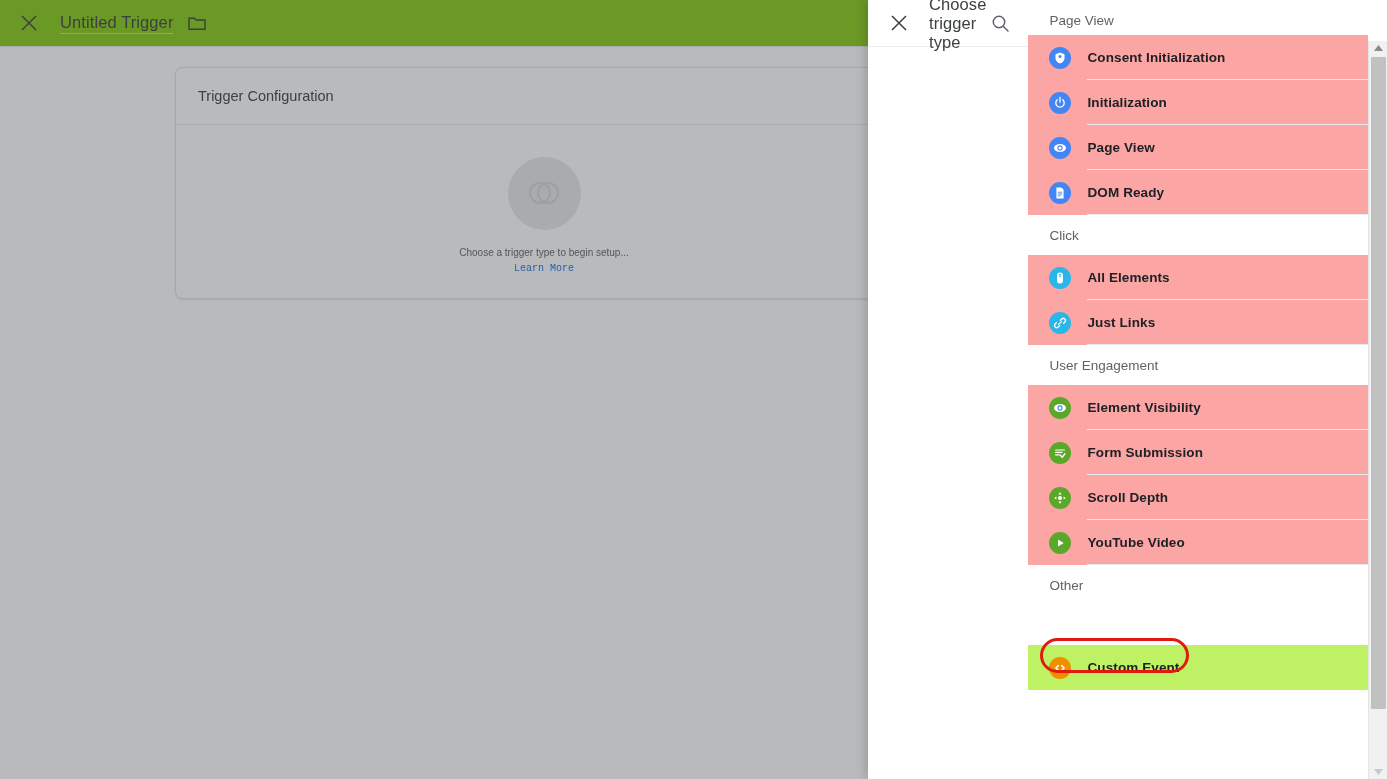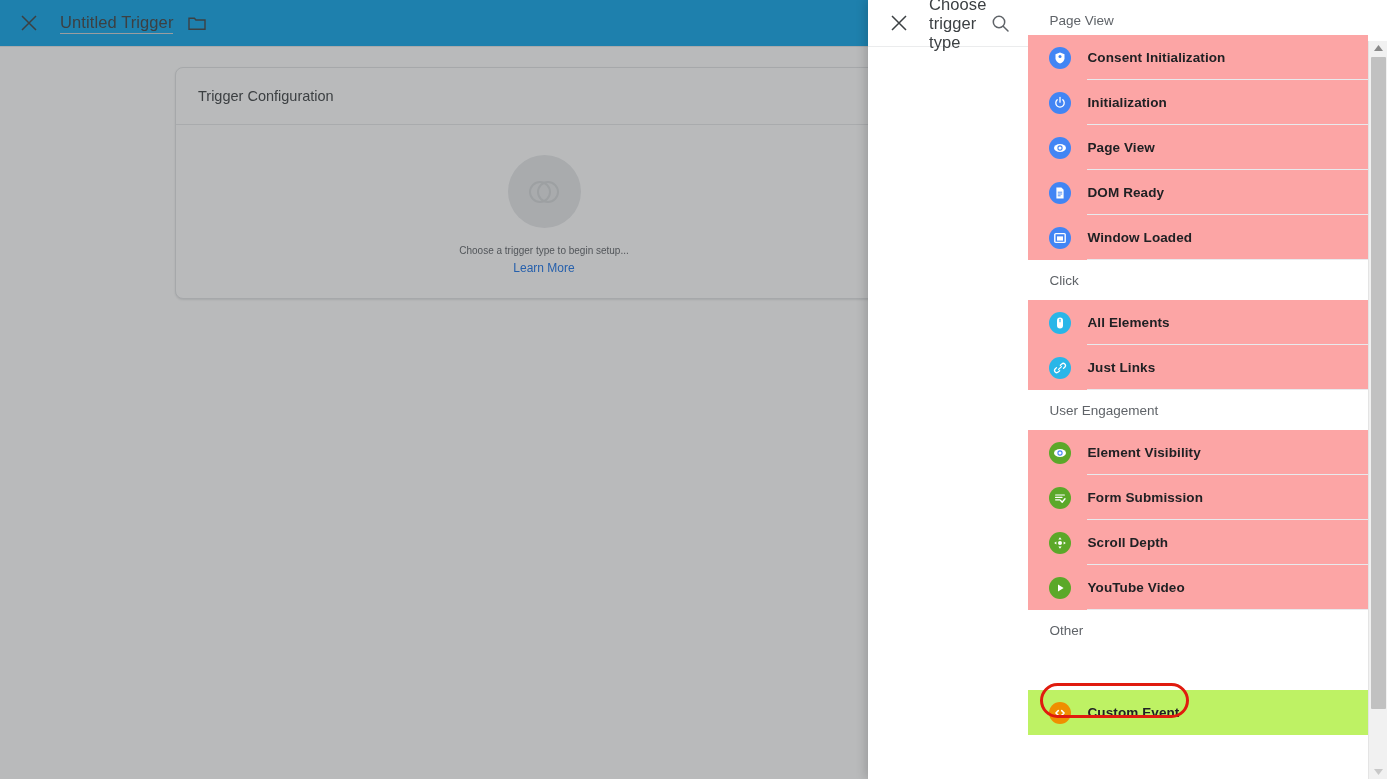--- a/index.html
+++ b/index.html
@@ -23,21 +23,21 @@
   .bg-layer {
     position: absolute;
     inset: 0;
     background: #ffffff;
   }
 
   .bg-topbar {
     position: absolute;
     left: 0; top: 0;
     width: 1387px; height: 47px;
-    background: #0ea5e9;
+    background: #84cc16;
     display: flex;
     align-items: center;
     padding-left: 16px;
     border-bottom: 1px solid #e4e6e8;
   }
 
   .close-x {
     width: 26px; height: 26px;
     display: flex; align-items: center; justify-content: center;
     color: #3c4043;
@@ -110,23 +110,24 @@
   }
   .placeholder-circle svg { display: block; }
 
   .placeholder-text {
     font-size: 10px;
     color: #5f6368;
     margin-bottom: 5px;
   }
 
   .learn-more {
-    font-size: 12px;
+    font-size: 10px;
     color: #1a73e8;
     text-decoration: none;
+    font-family: Liberation Mono, monospace;
   }
 
   
   .scrim {
     position: absolute;
     inset: 0;
     background: rgba(60, 64, 67, 0.36);
     pointer-events: none;
   }
 
@@ -352,30 +353,20 @@
         <div class="trigger-row">
           <span class="t-icon" style="background: rgb(66, 133, 244);">
             <svg width="14" height="14" viewBox="0 0 14 14">
               <path d="M3.4 1.6 h5 l2.2 2.2 v8.6 h-7.2 Z" fill="#fff"></path>
               <path d="M4.8 6.2 h4.4 M4.8 8 h4.4 M4.8 9.8 h2.8" stroke="#4285f4" stroke-width="0.9"></path>
             </svg>
           </span>
           <span class="t-label">DOM Ready</span>
           <span class="divider"></span>
         </div>
-        <div class="trigger-row">
-          <span class="t-icon" style="background: rgb(66, 133, 244);">
-            <svg width="14" height="14" viewBox="0 0 14 14">
-              <rect x="1.8" y="2.6" width="10.4" height="8.8" rx="1" fill="none" stroke="#fff" stroke-width="1.4"></rect>
-              <rect x="4" y="5.4" width="6" height="4.2" fill="#fff"></rect>
-            </svg>
-          </span>
-          <span class="t-label">Window Loaded</span>
-          <span class="divider"></span>
-        </div>
         <div class="section-label">Click</div>
         <div class="trigger-row">
           <span class="t-icon" style="background: rgb(41, 182, 232);">
             <svg width="14" height="14" viewBox="0 0 14 14">
               <rect x="4" y="1.6" width="6" height="10.8" rx="3" fill="#fff"></rect>
               <path d="M7 3.2 v2.6" stroke="#29b6e8" stroke-width="1.1" stroke-linecap="round"></path>
             </svg>
           </span>
           <span class="t-label">All Elements</span>
           <span class="divider"></span>

